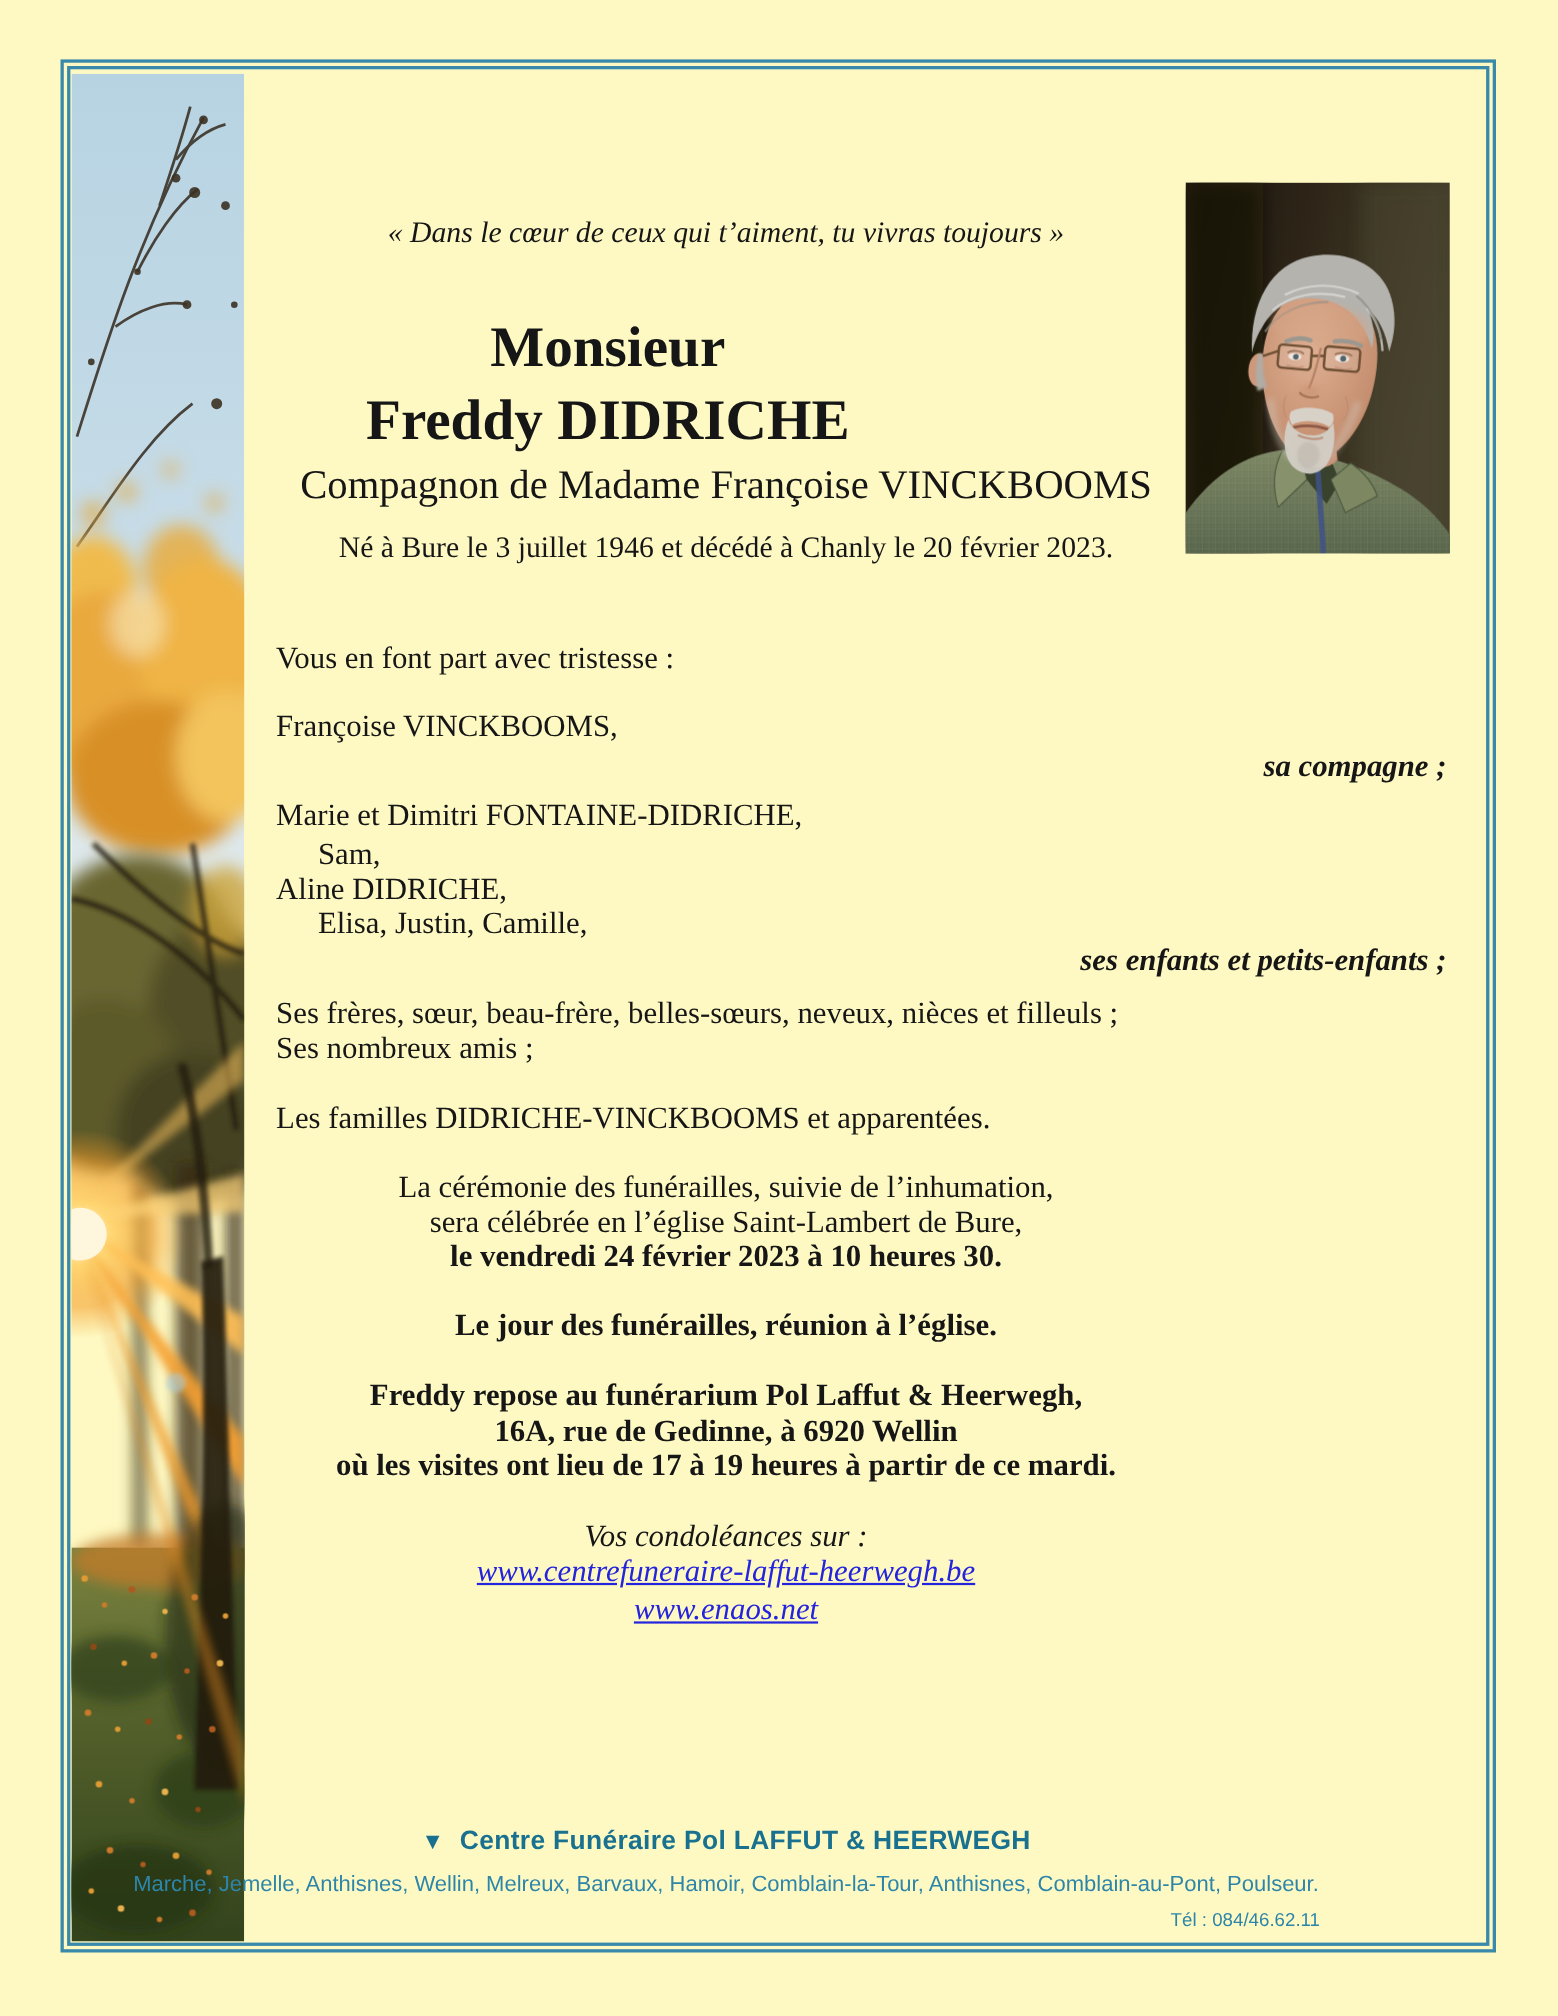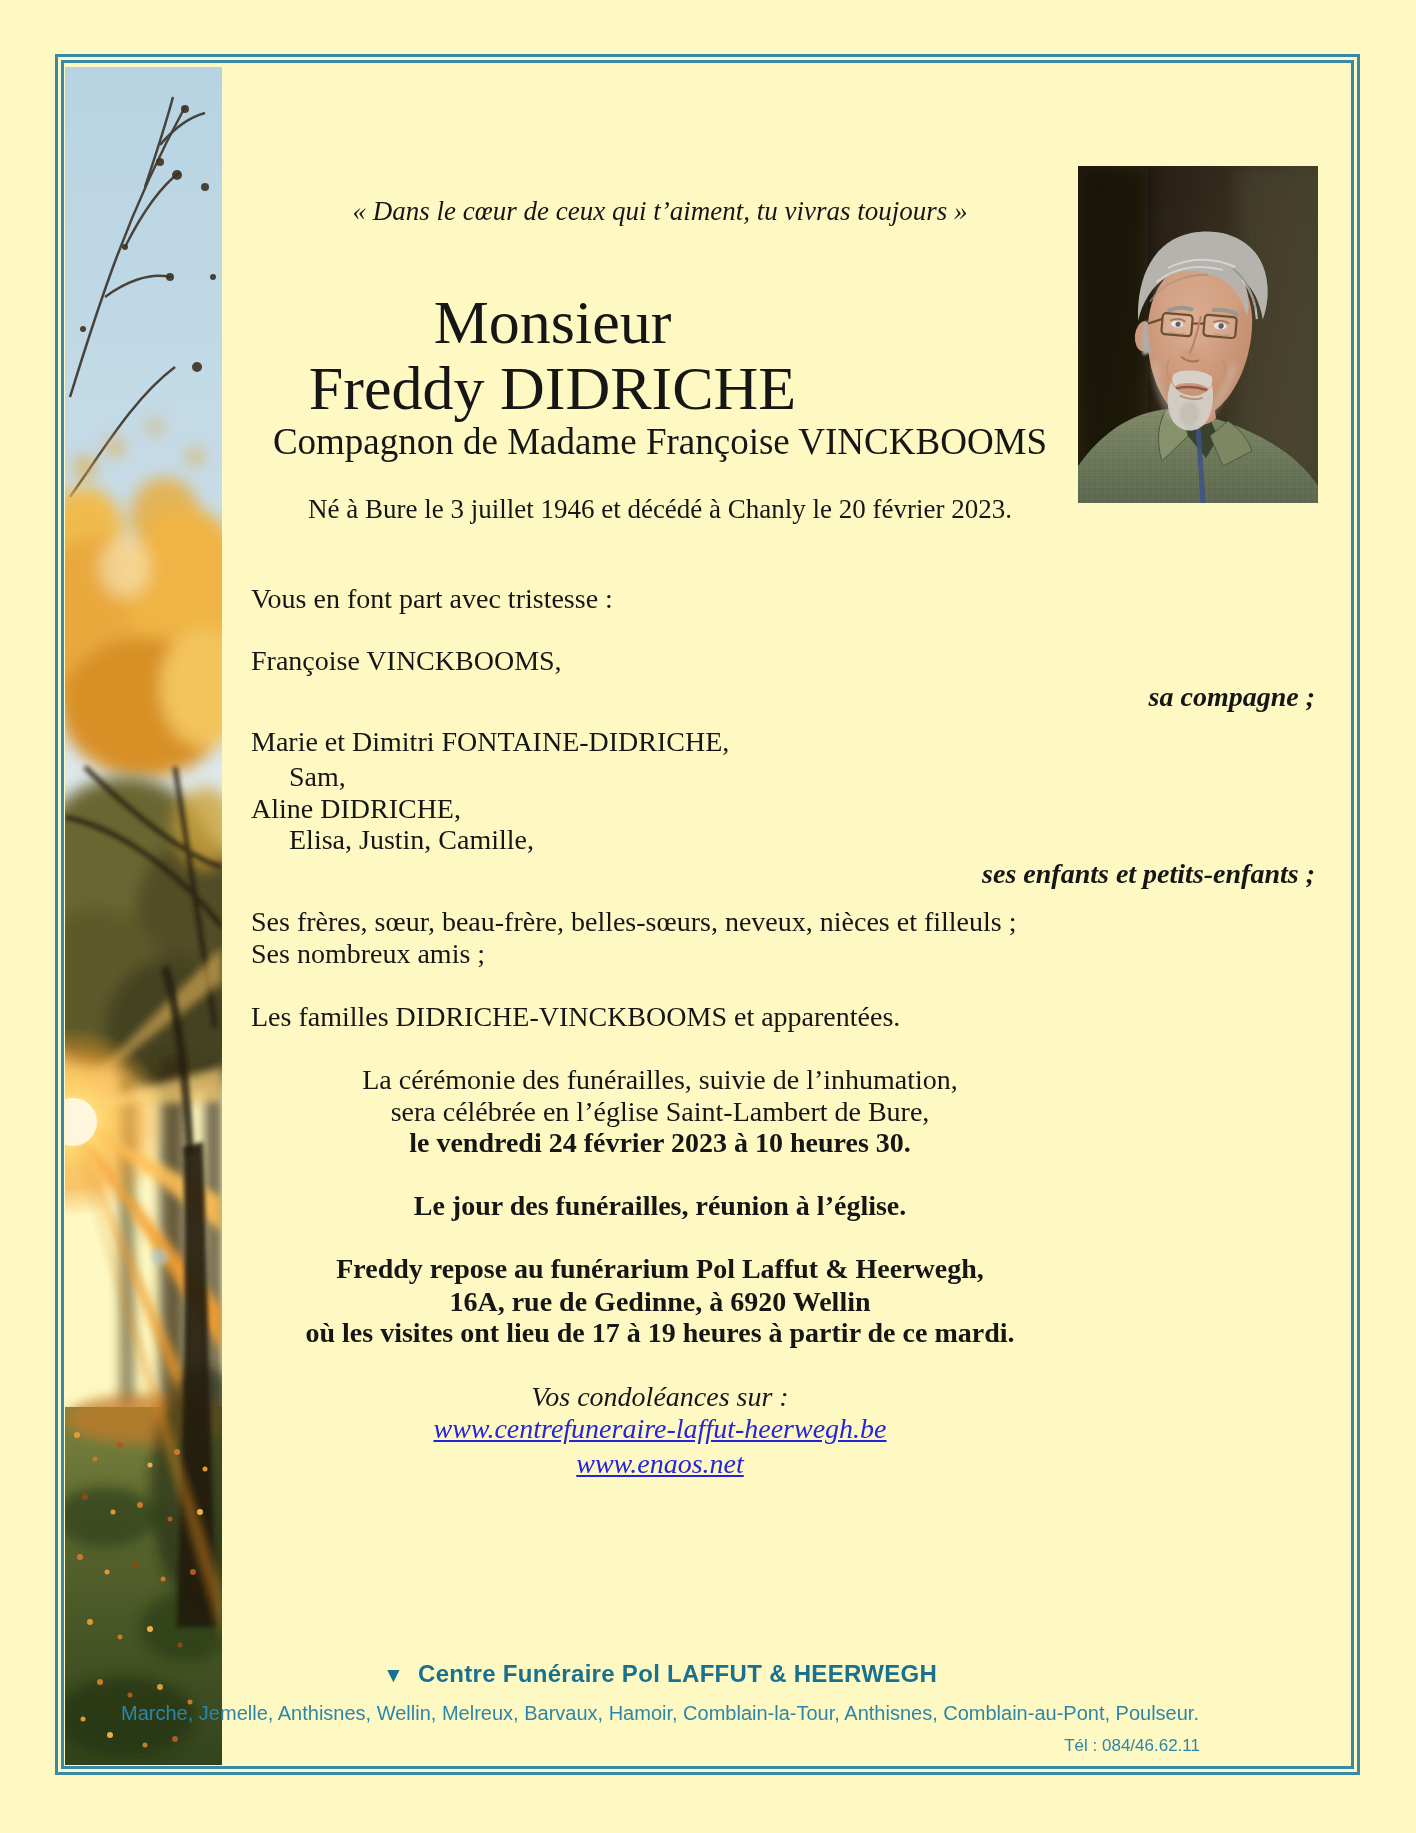--- a/index.html
+++ b/index.html
@@ -10,21 +10,21 @@
   .photo-strip{left:65px;top:67px;width:157px;height:1698px;}
   .photo-strip svg{display:block;width:100%;height:100%;}
   .portrait{left:1078px;top:166px;width:240px;height:337px;}
   .portrait svg{display:block;width:100%;height:100%;}
   .ctrA{left:230px;width:645px;text-align:center;}
   .ctrB{left:230px;width:860px;text-align:center;}
   .leftcol{left:251px;}
   .indent{left:289px;}
   .rightlbl{left:815px;width:500px;text-align:right;font-weight:bold;font-style:italic;font-size:28px;}
   .t-quote{font-style:italic;font-size:27px;}
-  .t-title{font-weight:normal;font-size:62px;line-height:1.1;}
+  .t-title{font-weight:bold;font-size:52px;line-height:1.1;}
   .t-sub{font-size:37px;}
   .t-birth{font-size:27px;}
   .t-body{font-size:28px;}
   .t-bold{font-weight:bold;}
   .t-italic{font-style:italic;}
   .link{color:#2424dd;font-style:italic;font-size:28px;text-decoration:underline;cursor:pointer;}
   .footer-head{font-family:"Liberation Sans", sans-serif;font-weight:bold;font-size:24px;color:#19718f;
                left:120px;width:1080px;text-align:center;letter-spacing:.3px;}
   .footer-tri{color:#19718f;font-size:21px;margin-right:14px;}
   .footer-loc{font-family:"Liberation Sans", sans-serif;font-size:20px;color:#2d86a9;
@@ -281,21 +281,21 @@
         <path d="M108,231 C 116,234 126,234 131,231" stroke="#b5846a" stroke-width="2" fill="none" opacity="0.8"></path>
       </g>
     </svg>
   </div>
 
   <div class="abs ctrB t-quote" style="top:196px">« Dans le cœur de ceux qui t’aiment, tu vivras toujours »</div>
 
   <div class="abs ctrA t-title" style="top:288px">Monsieur</div>
   <div class="abs ctrA t-title" style="top:354px">Freddy DIDRICHE</div>
   <div class="abs ctrB t-sub" style="top:420px">Compagnon de Madame Françoise VINCKBOOMS</div>
-  <div class="abs ctrB t-birth" style="top:494px">Né à Bure le 3 juillet 1946 et décédé à Chanly le 20 février 2023.</div>
+  <div class="abs ctrB t-birth" style="top:482px">Né à Bure le 3 juillet 1946 et décédé à Chanly le 20 février 2023.</div>
 
   <div class="abs leftcol t-body" style="top:583px">Vous en font part avec tristesse :</div>
 
   <div class="abs leftcol t-body" style="top:645px">Françoise VINCKBOOMS,</div>
   <div class="abs rightlbl" style="top:681px">sa compagne ;</div>
 
   <div class="abs leftcol t-body" style="top:726px">Marie et Dimitri FONTAINE-DIDRICHE,</div>
   <div class="abs indent t-body" style="top:761px">Sam,</div>
   <div class="abs leftcol t-body" style="top:793px">Aline DIDRICHE,</div>
   <div class="abs indent t-body" style="top:824px">Elisa, Justin, Camille,</div>

